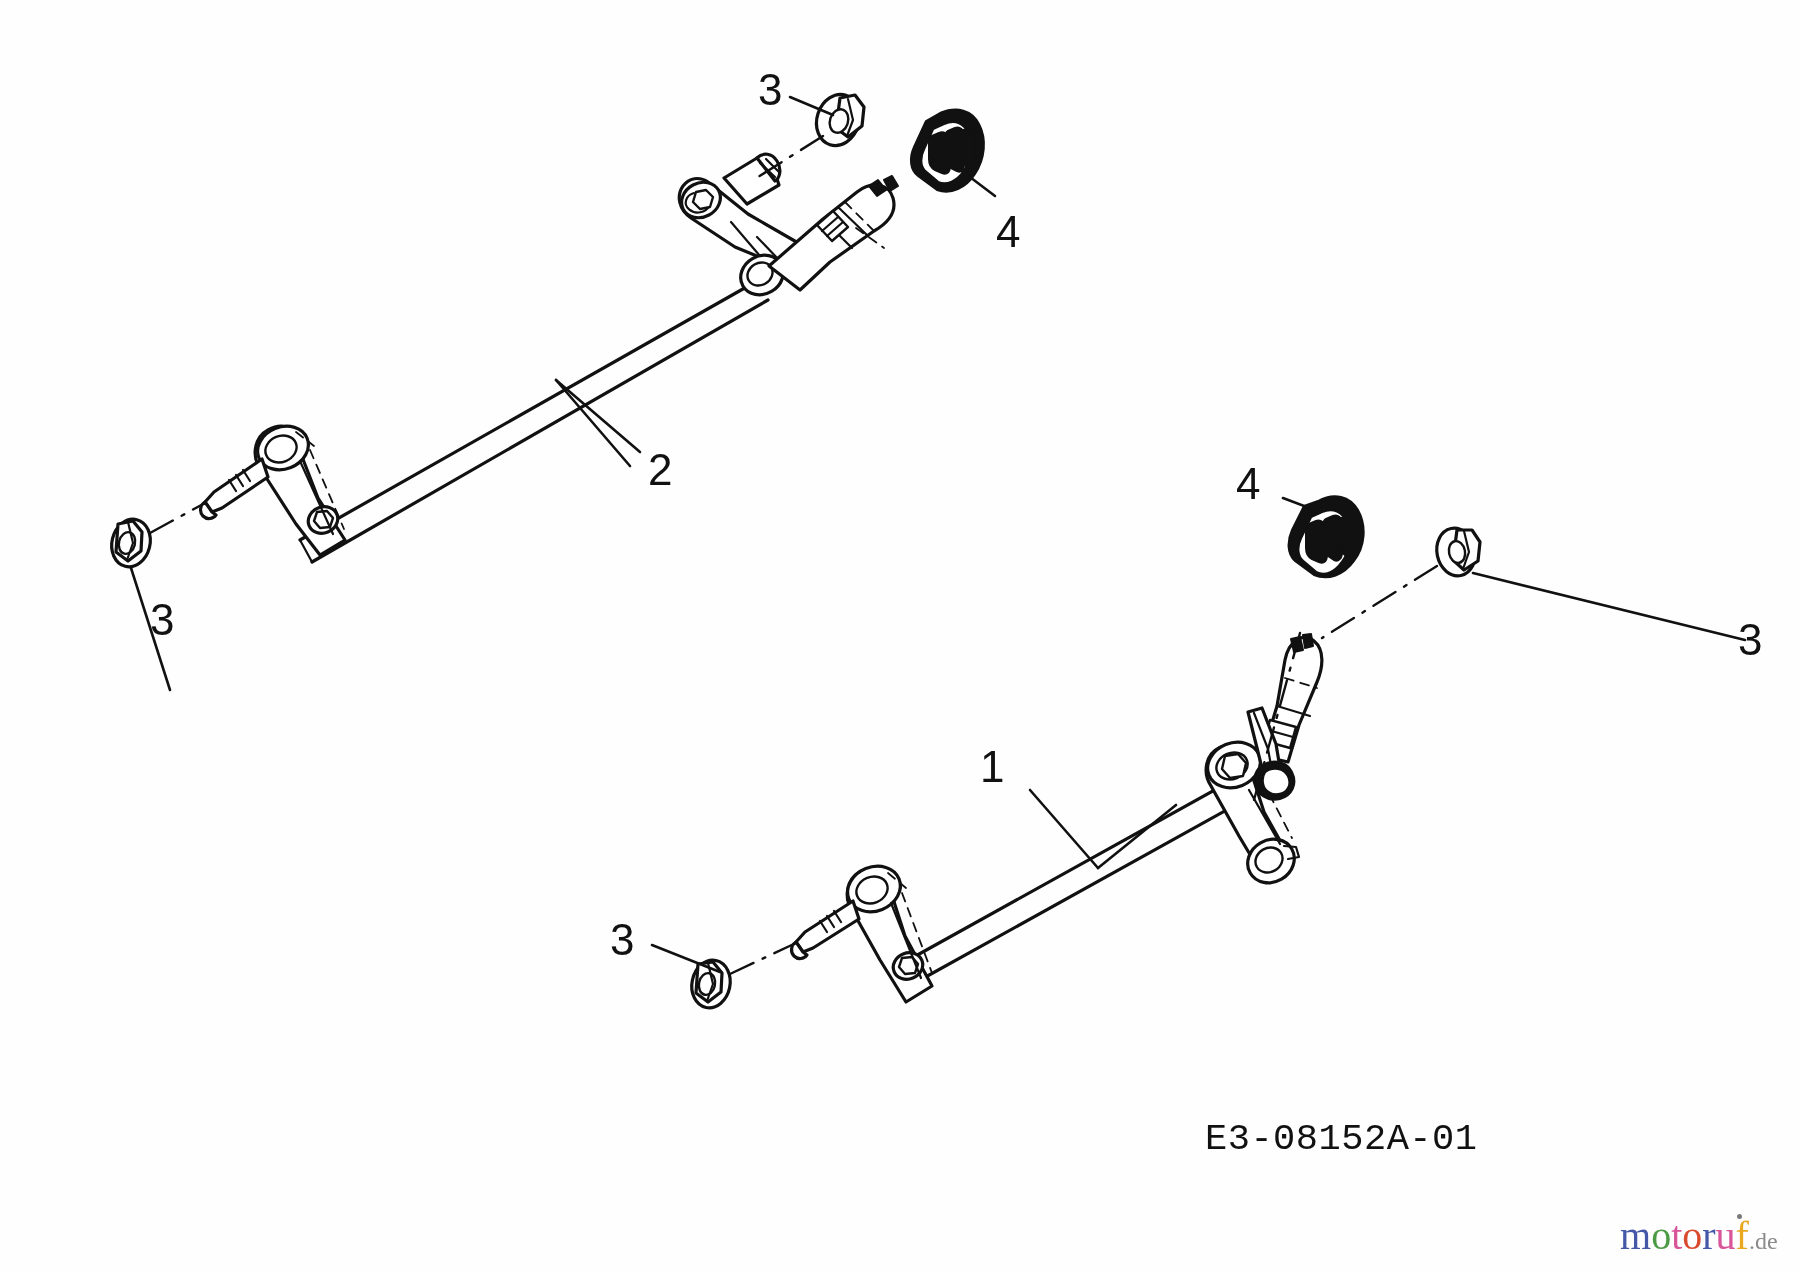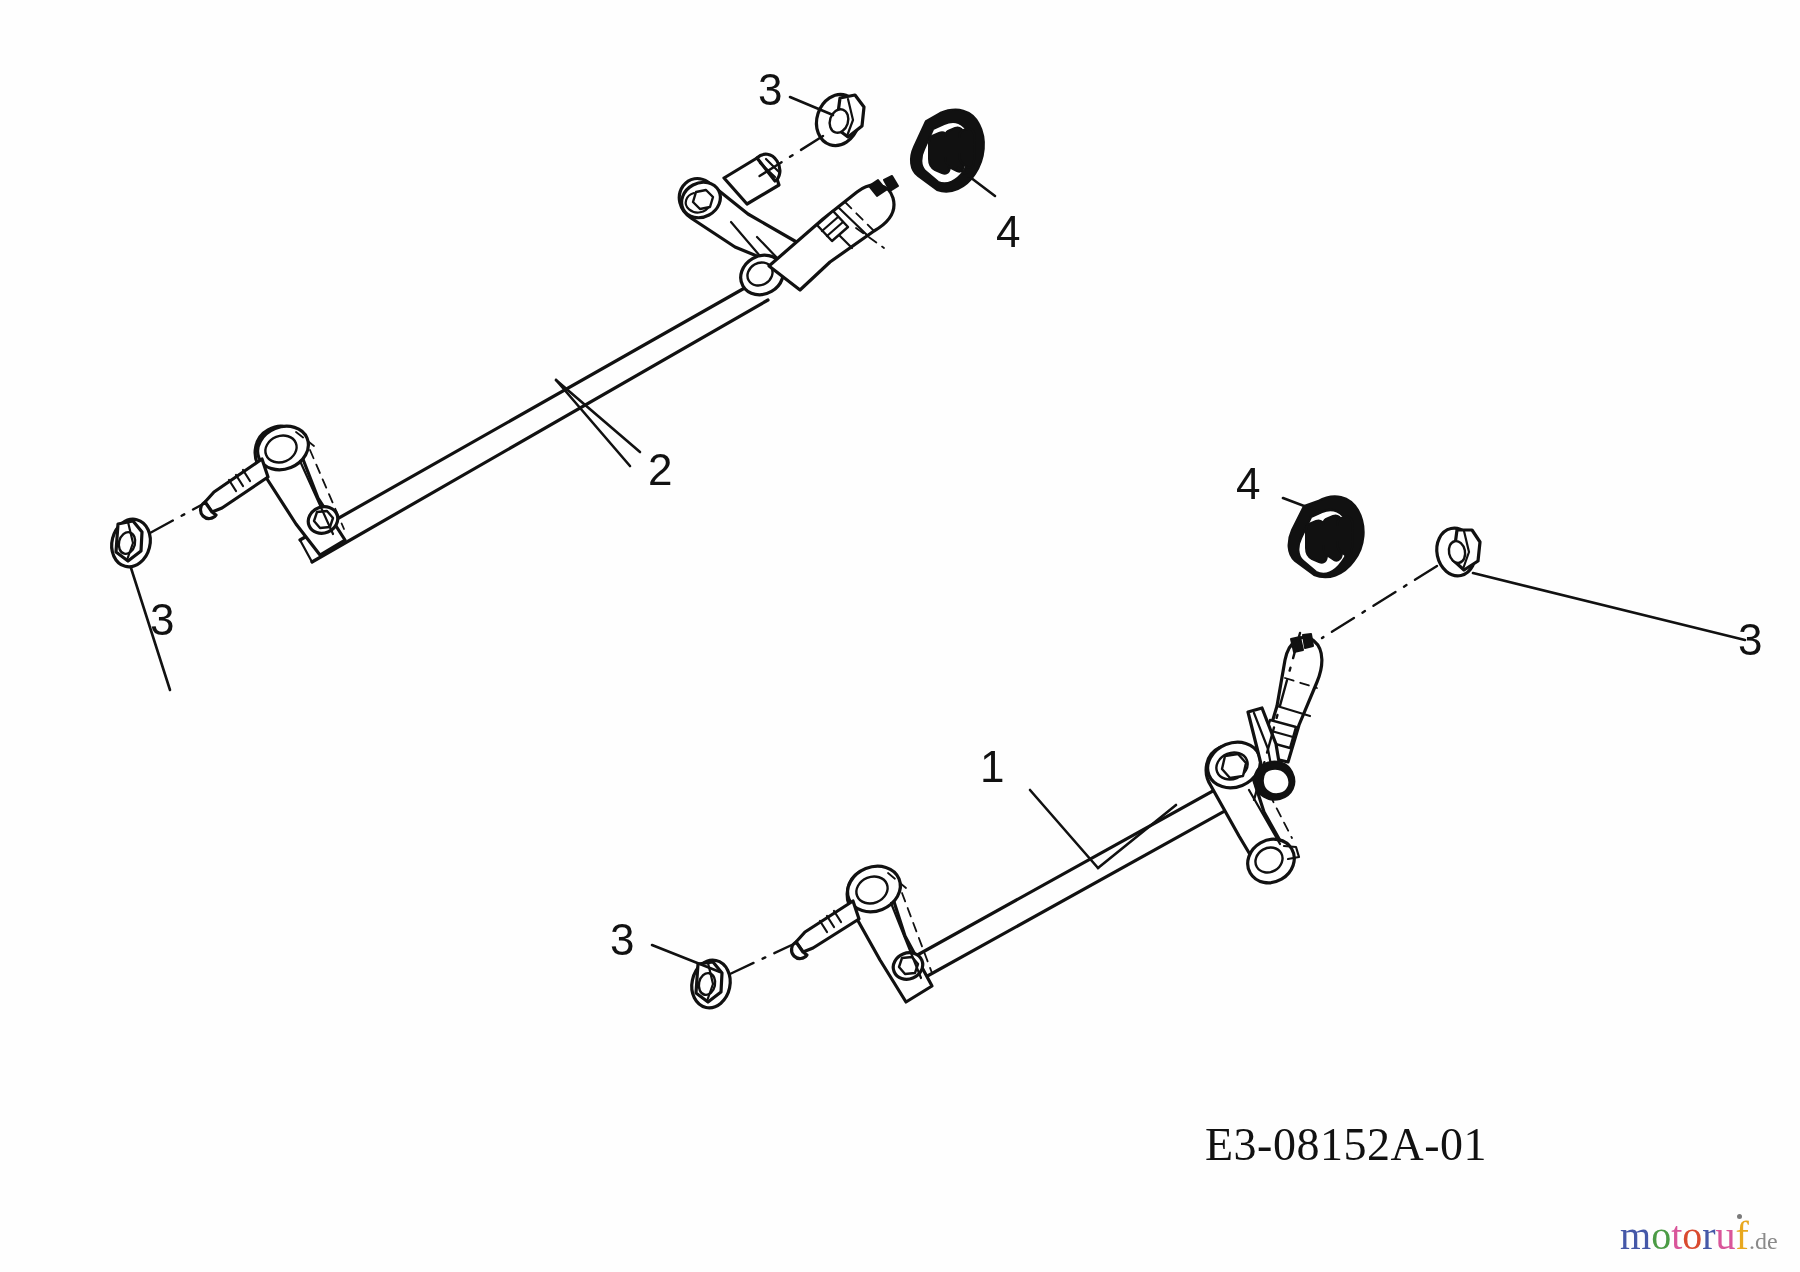--- a/index.html
+++ b/index.html
@@ -27,22 +27,22 @@
     font-family: "Liberation Sans", sans-serif;
     font-size: 44px;
     color: #111111;
     line-height: 1;
     user-select: none;
   }
   #drawing-id {
     position: absolute;
     left: 1205px;
     top: 1118px;
-    font-family: Liberation Serif, serif;
-    font-size: 46px;
+    font-family: Liberation Mono, monospace;
+    font-size: 37px;
     letter-spacing: 0.5px;
     color: #111111;
   }
   #watermark {
     position: absolute;
     left: 1620px;
     top: 1216px;
     font-family: "Liberation Serif", serif;
     font-size: 40px;
     line-height: 1;

